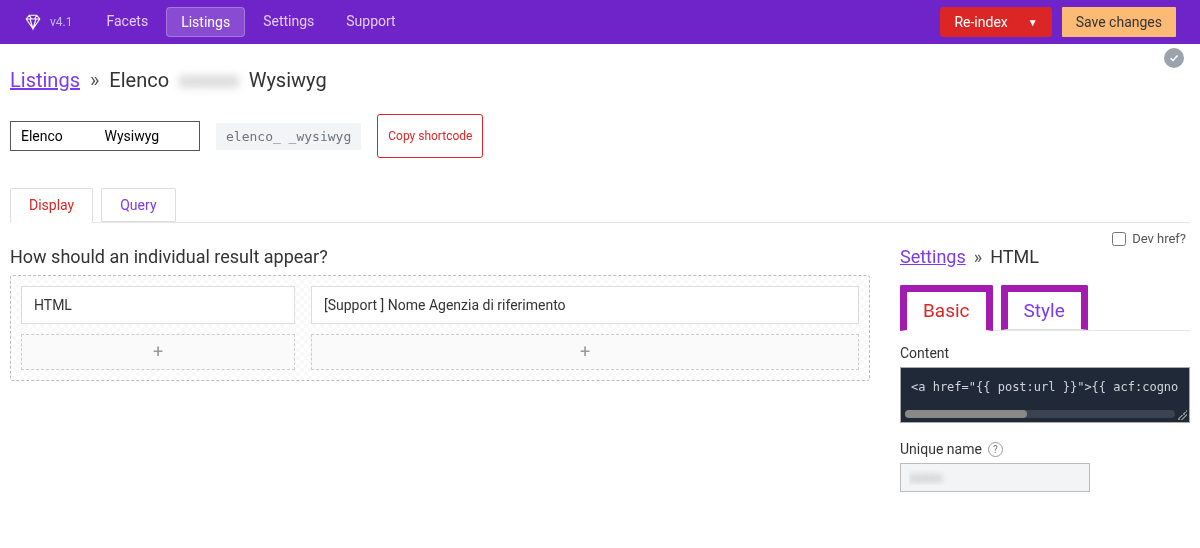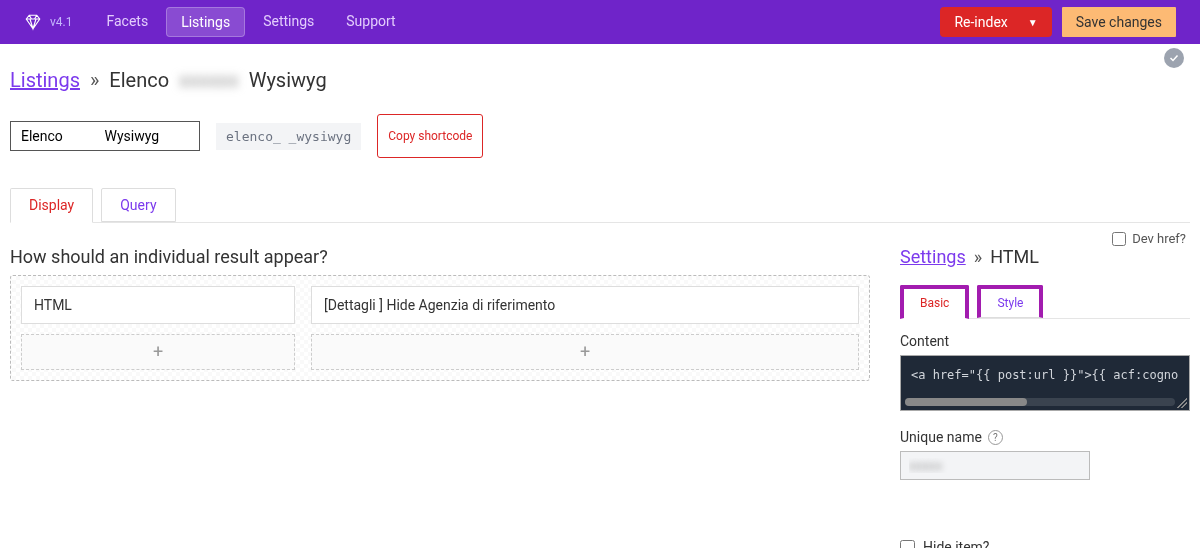--- a/index.html
+++ b/index.html
@@ -54,21 +54,21 @@
 .bcol { flex:1; display:flex; flex-direction:column; gap:10px; }
 .bcol.wide { flex:2; }
 .bitem { background:#fff; border:1px solid #ddd; padding:10px 12px; font-size:14px; cursor:move; }
 .badd { border:1px dashed #ccc; background:#fafafa; text-align:center; padding:8px; color:#999; font-size:18px; cursor:pointer; line-height:1; }
 
 .right .bc { font-size:18px; font-weight:400; margin-bottom:18px; display:flex; gap:8px; align-items:center; }
 .right .bc a { color:#7c3aed; text-decoration:underline; }
 .right .bc .sep { color:#555; }
 
 .mini-tabs { display:flex; gap:8px; border-bottom:1px solid #e5e5e5; margin-bottom:14px; }
-.mtab { border:4px solid #a21caf; padding:7px 16px; font-size:12px; background:#fff; cursor:pointer; border-radius:2px 2px 0 0; margin-bottom:-1px; color:#7c3aed; }
+.mtab { border:7px solid #a21caf; padding:7px 16px; font-size:19px; background:#fff; cursor:pointer; border-radius:2px 2px 0 0; margin-bottom:-1px; color:#7c3aed; }
 .mtab.active { color:#dc2626; border-bottom:1px solid #fff; }
 .mtab:not(.active){ border-bottom:1px solid #ddd; margin-bottom:0; }
 
 .field-label { font-size:14px; color:#333; margin-bottom:6px; display:flex; align-items:center; gap:6px; }
 .code-wrap { position:relative; margin-bottom:18px; border:1px solid #aaa; }
 .code-wrap .resize { position:absolute; right:2px; bottom:2px; width:10px; height:10px; background:linear-gradient(135deg,transparent 50%,#888 50%,#888 60%,transparent 60%,transparent 70%,#888 70%,#888 80%,transparent 80%); }
 .code-inner { background:#1f2937; padding:12px 10px 28px 10px; font-family:Menlo,monospace; font-size:12px; color:#d1d5db; white-space:nowrap; overflow:hidden; }
 
 .uname-input { border:1px solid #bbb; padding:6px 8px; width:190px; background:#f3f4f6; color:transparent; text-shadow:0 0 6px #999; margin-bottom:18px; }
 .hide-row { display:flex; align-items:center; gap:8px; font-size:14px;margin-top:41px; }
@@ -138,21 +138,21 @@
   <div class="cols">
     <div class="left">
       <h3>How should an individual result appear?</h3>
       <div class="builder">
         <div class="builder-row">
           <div class="bcol">
             <div class="bitem">HTML</div>
             <div class="badd">+</div>
           </div>
           <div class="bcol wide">
-            <div class="bitem">[Dettagli            ] Hide Agenzia di riferimento</div>
+            <div class="bitem">[Support            ] Nome Agenzia di riferimento</div>
             <div class="badd">+</div>
           </div>
         </div>
       </div>
     </div>
 
     <div class="right">
       <div class="bc">
         <a href="#">Settings</a>
         <span class="sep">»</span>

